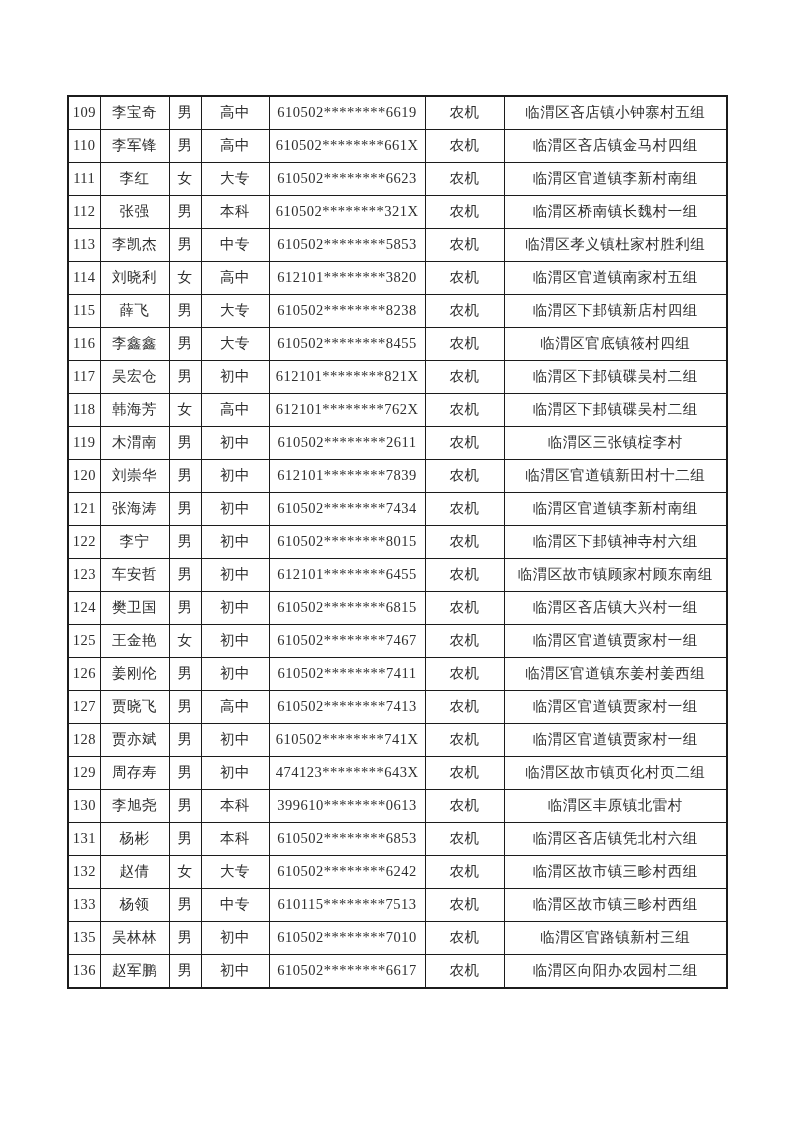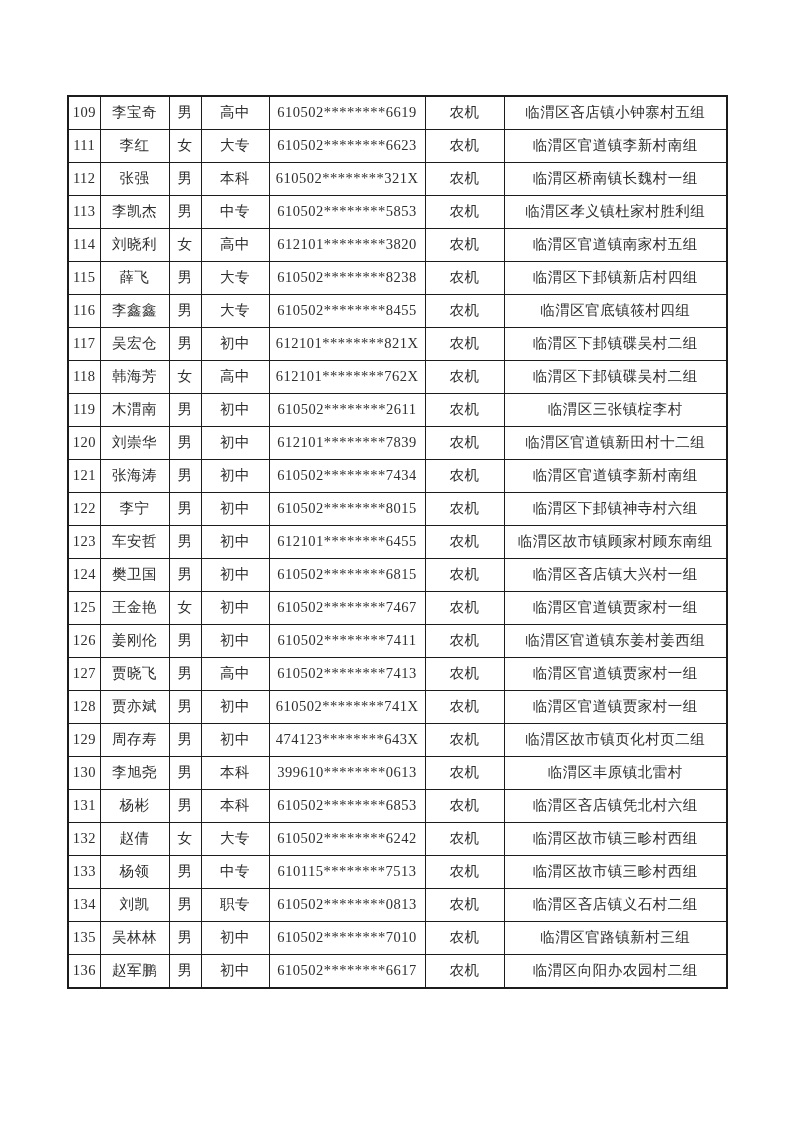--- a/index.html
+++ b/index.html
@@ -69,20 +69,29 @@
         <tr>
       <td class="c-no">109</td>
       <td class="c-name">李宝奇</td>
       <td class="c-sex">男</td>
       <td class="c-edu">高中</td>
       <td class="c-id">610502********6619</td>
       <td class="c-cat">农机</td>
       <td class="c-addr">临渭区吝店镇小钟寨村五组</td>
     </tr>
         <tr>
+      <td class="c-no">110</td>
+      <td class="c-name">李军锋</td>
+      <td class="c-sex">男</td>
+      <td class="c-edu">高中</td>
+      <td class="c-id">610502********661X</td>
+      <td class="c-cat">农机</td>
+      <td class="c-addr">临渭区吝店镇金马村四组</td>
+    </tr>
+        <tr>
       <td class="c-no">111</td>
       <td class="c-name">李红</td>
       <td class="c-sex">女</td>
       <td class="c-edu">大专</td>
       <td class="c-id">610502********6623</td>
       <td class="c-cat">农机</td>
       <td class="c-addr">临渭区官道镇李新村南组</td>
     </tr>
         <tr>
       <td class="c-no">112</td>
@@ -274,29 +283,20 @@
       <td class="c-addr">临渭区故市镇三畛村西组</td>
     </tr>
         <tr>
       <td class="c-no">133</td>
       <td class="c-name">杨领</td>
       <td class="c-sex">男</td>
       <td class="c-edu">中专</td>
       <td class="c-id">610115********7513</td>
       <td class="c-cat">农机</td>
       <td class="c-addr">临渭区故市镇三畛村西组</td>
-    </tr>
-        <tr>
-      <td class="c-no">134</td>
-      <td class="c-name">刘凯</td>
-      <td class="c-sex">男</td>
-      <td class="c-edu">职专</td>
-      <td class="c-id">610502********0813</td>
-      <td class="c-cat">农机</td>
-      <td class="c-addr">临渭区吝店镇义石村二组</td>
     </tr>
         <tr>
       <td class="c-no">135</td>
       <td class="c-name">吴林林</td>
       <td class="c-sex">男</td>
       <td class="c-edu">初中</td>
       <td class="c-id">610502********7010</td>
       <td class="c-cat">农机</td>
       <td class="c-addr">临渭区官路镇新村三组</td>
     </tr>

